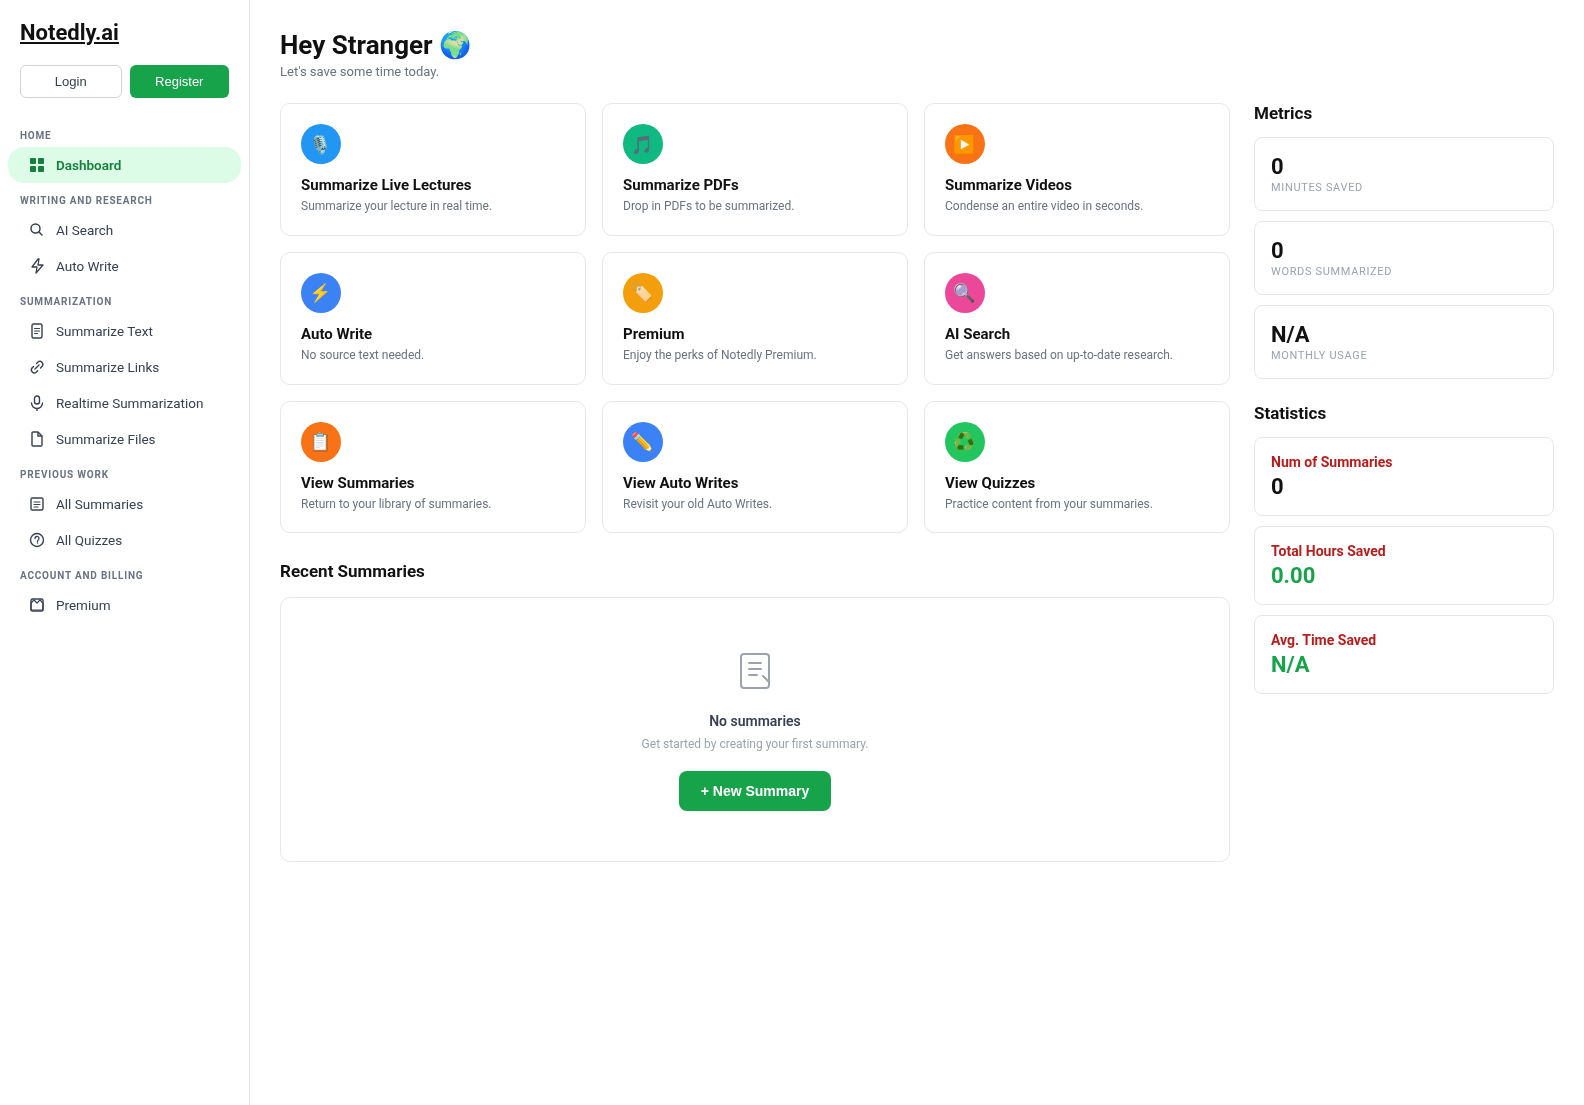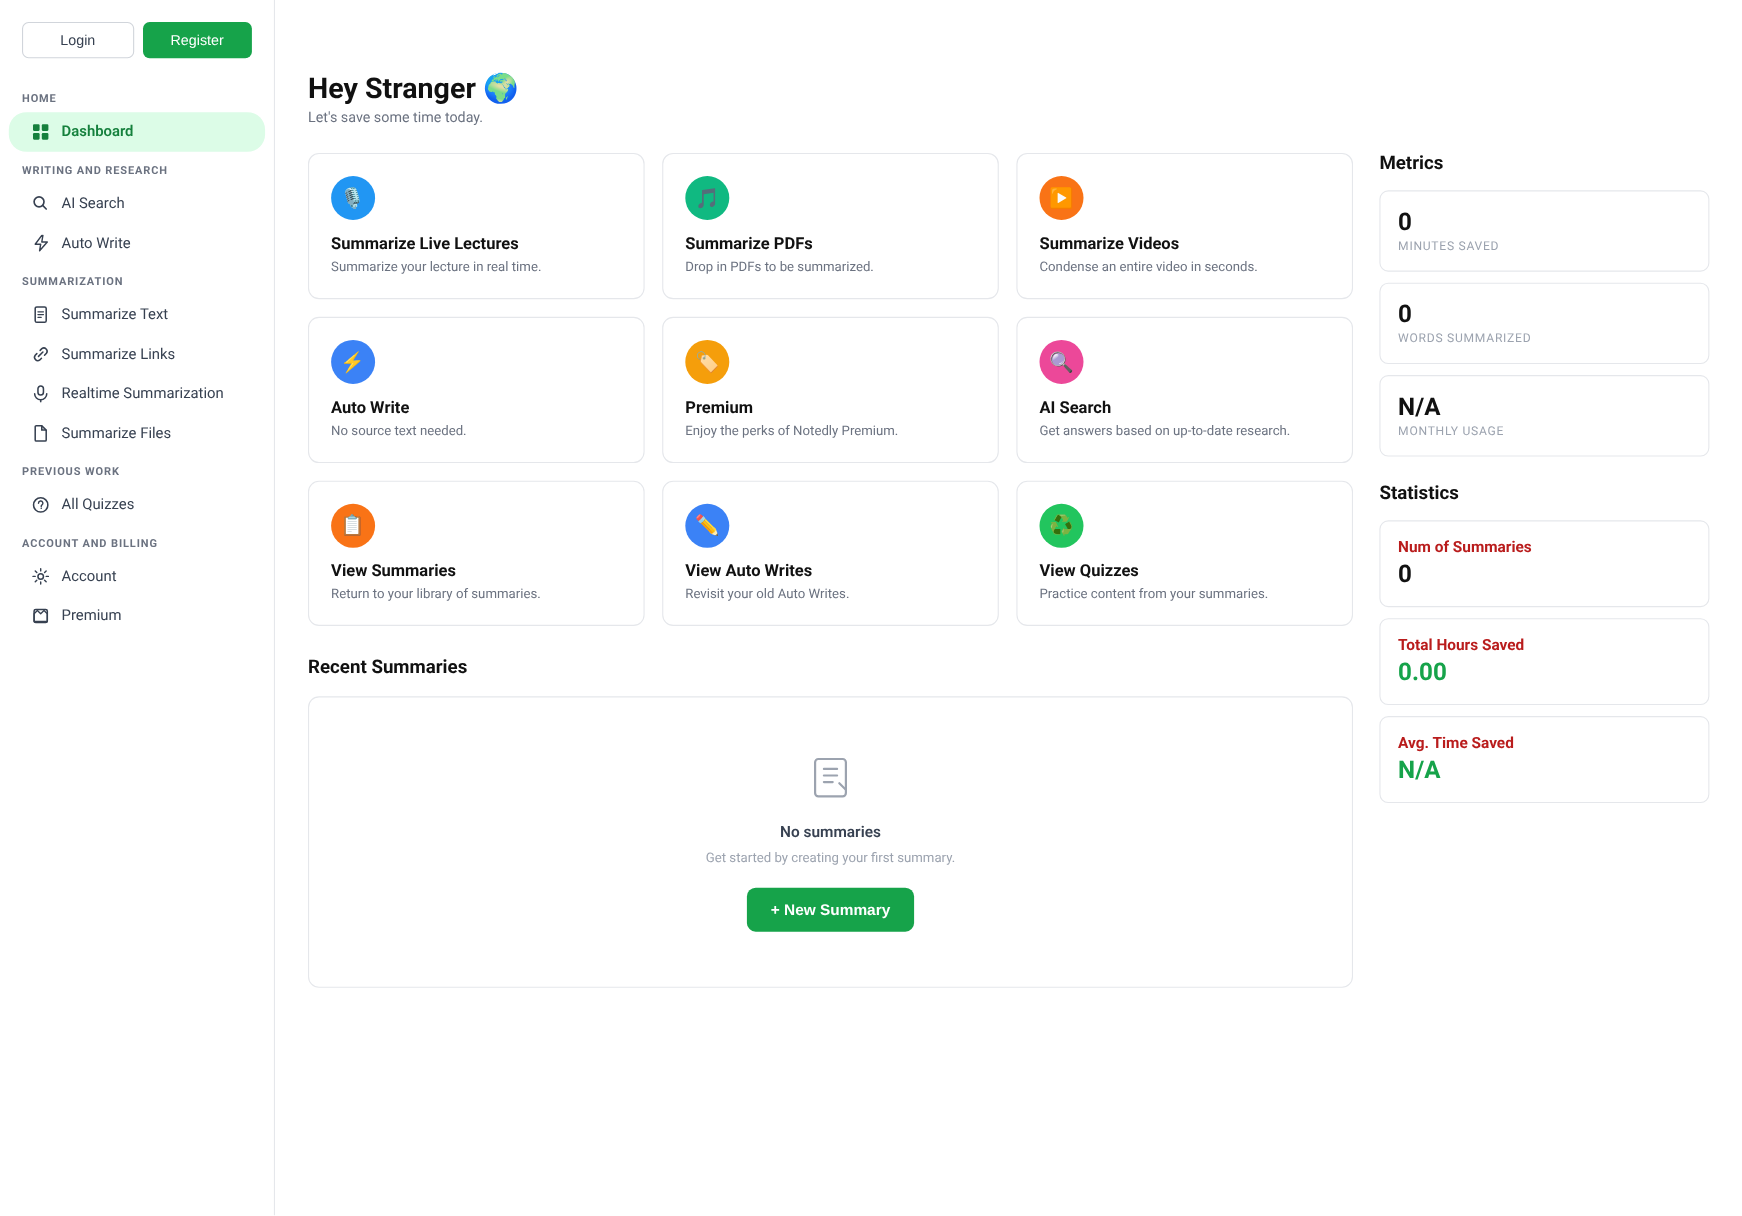--- a/index.html
+++ b/index.html
@@ -80,21 +80,20 @@
       flex-shrink: 0;
     }
 
     
     #main {
       flex: 1;
       overflow-y: auto;
       background: #fff;
       padding: 30px 30px 30px 30px;
       position: relative;
-      margin-top: 35px;
     }
 
     .page-header { margin-bottom: 24px; }
     .page-title { font-size: 26px; font-weight: 700; color: #111; display: flex; align-items: center; gap: 8px; }
     .page-subtitle { font-size: 13px; color: #6b7280; margin-top: 4px; }
 
     
     .content-area {
       display: flex;
       gap: 24px;
@@ -184,20 +183,21 @@
     }
     .stat-label { font-size: 14px; font-weight: 700; color: #b91c1c; margin-bottom: 4px; }
     .stat-value { font-size: 22px; font-weight: 700; }
     .stat-value.green { color: #16a34a; }
     .stat-value.black { color: #111; }
   </style>
 </head>
 <body>
 
 <div id="sidebar">
+  <div class="logo">Notedly.ai</div>
   <div class="auth-buttons">
     <button class="btn-login">Login</button>
     <button class="btn-register">Register</button>
   </div>
 
   <div id="sidebar-content">
       <div class="sidebar-section-label">HOME</div>
       <div class="sidebar-item active">
       <span class="sidebar-icon">
           <svg width="16" height="16" viewBox="0 0 16 16" fill="none">
@@ -263,37 +263,37 @@
             <path d="M9 1H4a1 1 0 00-1 1v12a1 1 0 001 1h8a1 1 0 001-1V5L9 1z" stroke="currentColor" stroke-width="1.4"></path>
             <path d="M9 1v4h4" stroke="currentColor" stroke-width="1.4"></path>
           </svg>
         </span>
       <span>Summarize Files</span>
     </div>
       <div class="sidebar-section-label">PREVIOUS WORK</div>
       <div class="sidebar-item">
       <span class="sidebar-icon">
           <svg width="16" height="16" viewBox="0 0 16 16" fill="none">
+            <rect x="2" y="2" width="12" height="12" rx="1.5" stroke="currentColor" stroke-width="1.4"></rect>
+            <path d="M5 6h6M5 8.5h6M5 11h4" stroke="currentColor" stroke-width="1.2" stroke-linecap="round"></path>
+          </svg>
+        </span>
+      <span>All Summaries</span>
+    </div>
+      <div class="sidebar-item">
+      <span class="sidebar-icon">
+          <svg width="16" height="16" viewBox="0 0 16 16" fill="none">
             <circle cx="8" cy="8" r="6.5" stroke="currentColor" stroke-width="1.4"></circle>
             <path d="M6 6.5a2 2 0 113 1.7c-.4.3-.5.6-.5 1v.3" stroke="currentColor" stroke-width="1.3" stroke-linecap="round"></path>
             <circle cx="8.5" cy="11" r="0.75" fill="currentColor"></circle>
           </svg>
         </span>
       <span>All Quizzes</span>
     </div>
       <div class="sidebar-section-label">ACCOUNT AND BILLING</div>
-      <div class="sidebar-item">
-      <span class="sidebar-icon">
-          <svg width="16" height="16" viewBox="0 0 16 16" fill="none">
-            <circle cx="8" cy="8" r="2.5" stroke="currentColor" stroke-width="1.4"></circle>
-            <path d="M8 1v2M8 13v2M1 8h2M13 8h2M3.05 3.05l1.42 1.42M11.53 11.53l1.42 1.42M3.05 12.95l1.42-1.42M11.53 4.47l1.42-1.42" stroke="currentColor" stroke-width="1.3" stroke-linecap="round"></path>
-          </svg>
-        </span>
-      <span>Account</span>
-    </div>
       <div class="sidebar-item">
       <span class="sidebar-icon">
           <svg width="16" height="16" viewBox="0 0 16 16" fill="none">
             <rect x="2" y="2" width="12" height="12" rx="1.5" stroke="currentColor" stroke-width="1.4"></rect>
             <path d="M2 6l3-3 3 3 3-3 3 3v7H2V6z" stroke="currentColor" stroke-width="1.2" stroke-linejoin="round" fill="none"></path>
           </svg>
         </span>
       <span>Premium</span>
     </div>
     </div>

